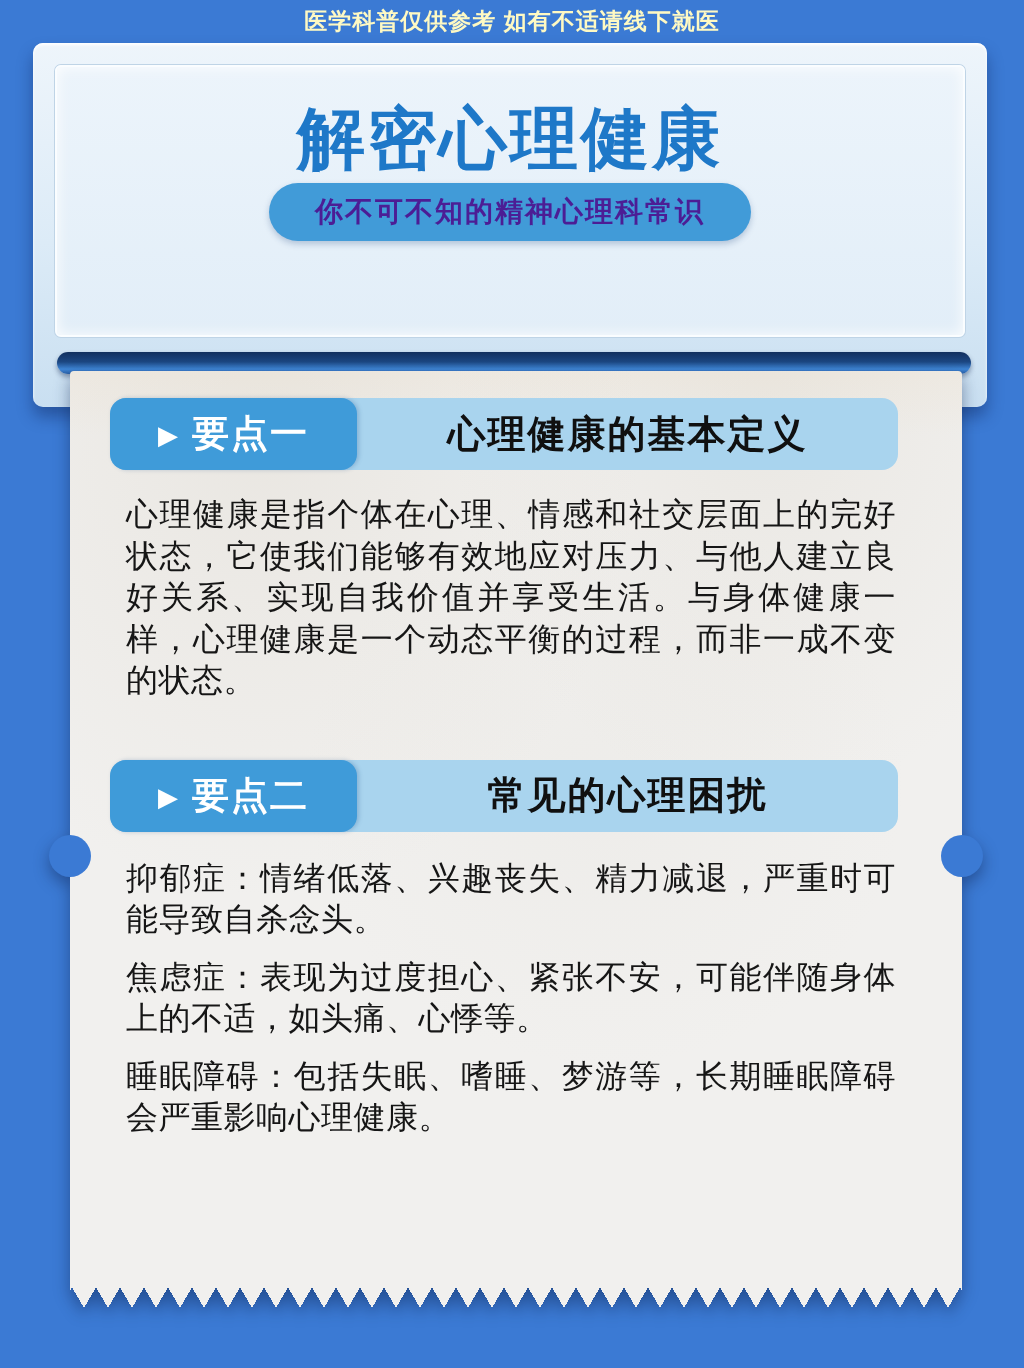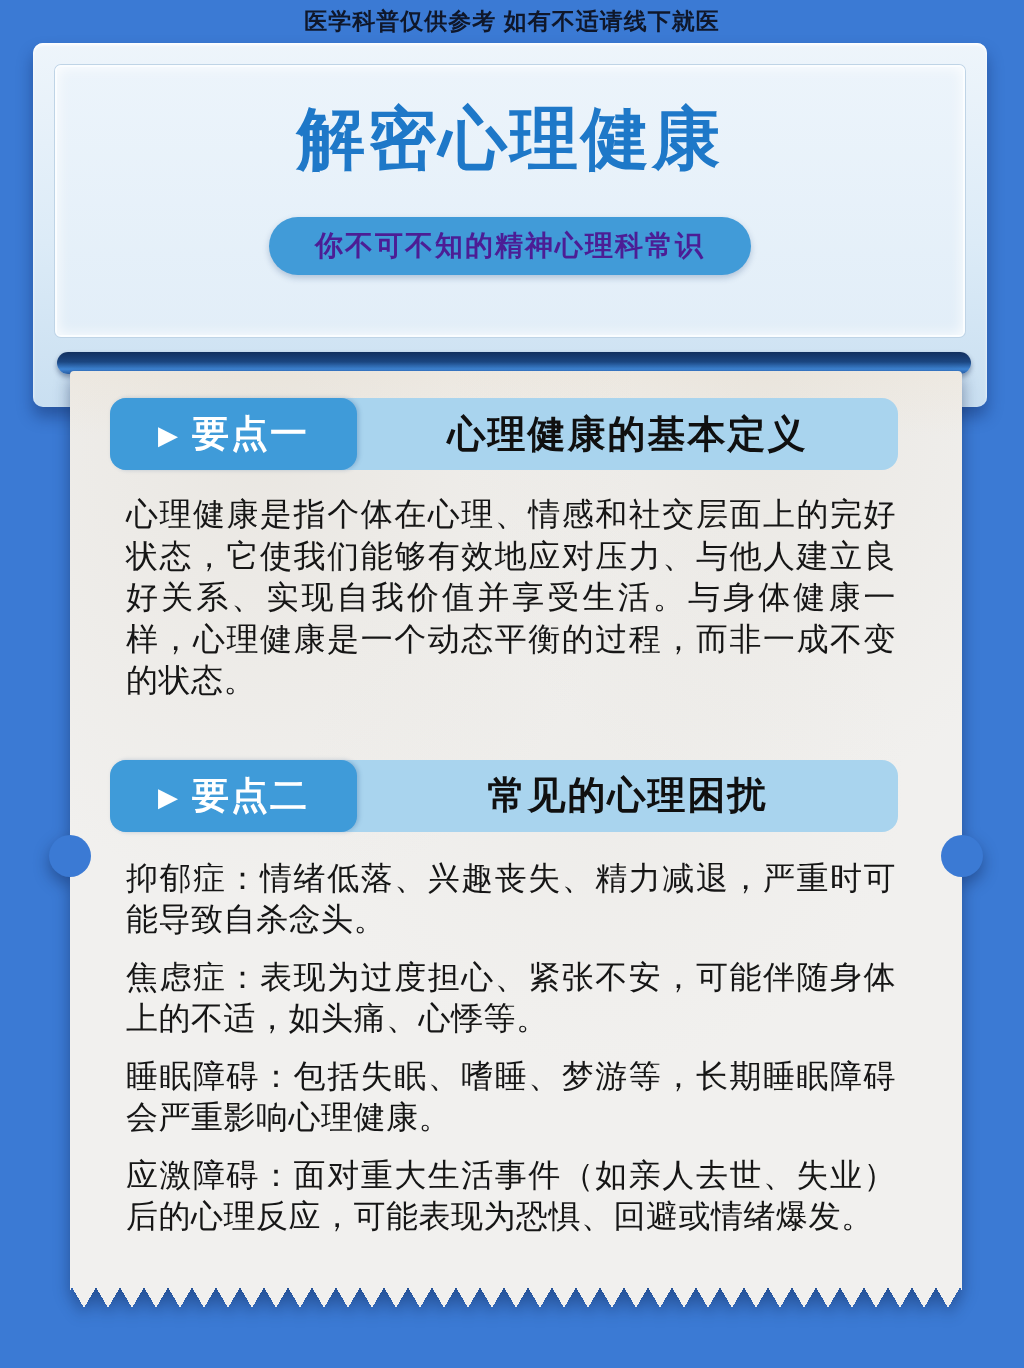--- a/index.html
+++ b/index.html
@@ -6,37 +6,37 @@
   body{
     width:1024px;height:1368px;
     background:#3b7ad4;
     font-family:"Liberation Sans","DejaVu Sans",sans-serif;
     position:relative;overflow:hidden;
   }
   
   .disclaimer{
     position:absolute;top:6px;left:0;width:100%;
     text-align:center;
-    font-size:23px;font-weight:700;color:#0f172a;
+    font-size:23px;font-weight:700;color:#fef9c3;
     letter-spacing:1px;
   }
   
   .header-card{
     position:absolute;left:33px;top:43px;width:954px;height:364px;
     background:linear-gradient(180deg,#eef5fb 0%,#dcebf7 55%,#c9dff1 100%);
     border-radius:10px;
     box-shadow:0 10px 16px rgba(15,40,95,.45), inset 0 2px 3px #ffffff;
   }
   .inner-panel{
     position:absolute;left:22px;top:22px;right:22px;height:268px;
     background:linear-gradient(180deg,#ecf4fb 0%,#e2eef8 100%);
     border:2px solid #fafdff;
     box-shadow:0 0 0 1px #bfd4e6, inset 0 0 14px rgba(255,255,255,.9);
     border-radius:6px;
-    display:flex;flex-direction:column;align-items:center;gap:34px;
+    display:flex;flex-direction:column;align-items:center;
   }
   .main-title{
     margin-top:34px;
     font-size:68px;font-weight:900;color:#1e78c8;
     letter-spacing:3px;line-height:1.1;
   }
   .subtitle-pill{
     margin-top:7px;
     background:#419bd8;color:#4c1d95;
     font-size:28px;font-weight:700;letter-spacing:2px;
@@ -139,20 +139,19 @@
       <div class="section-pill">
         <span class="play-icon">▶</span>
         <span>要点二</span>
       </div>
       <div class="section-title">常见的心理困扰</div>
     </div>
     <div class="body-block second">
         <p>抑郁症：情绪低落、兴趣丧失、精力减退，严重时可能导致自杀念头。</p>
         <p>焦虑症：表现为过度担心、紧张不安，可能伴随身体上的不适，如头痛、心悸等。</p>
         <p>睡眠障碍：包括失眠、嗜睡、梦游等，长期睡眠障碍会严重影响心理健康。</p>
-        <p>应激障碍：面对重大生活事件（如亲人去世、失业）后的心理反应，可能表现为恐惧、回避或情绪爆发。</p>
       </div>
 
     <div class="notch left"></div>
     <div class="notch right"></div>
   </div>
   <div class="paper-teeth"></div>
 </div>
 
 </body></html>

